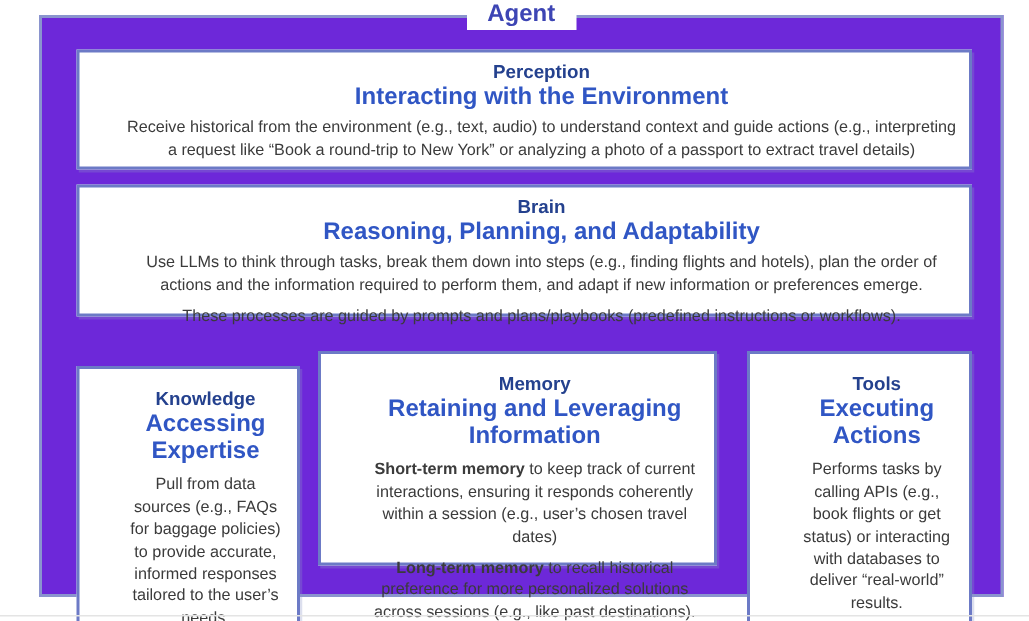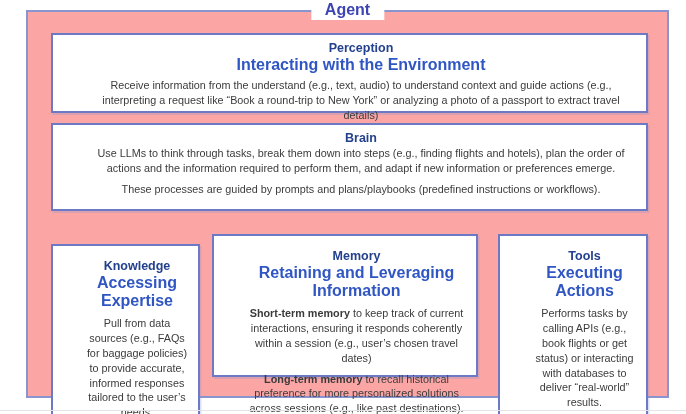--- a/index.html
+++ b/index.html
@@ -24,21 +24,21 @@
     overflow: hidden;
   }
   .agent-frame {
     position: absolute;
     left: 26px;
     top: 10px;
     width: 643px;
     height: 388px;
     border: 2px solid var(--frame-border);
     box-sizing: border-box;
-    background: #fca5a5;
+    background: #6d28d9;
   }
   .agent-legend {
     position: absolute;
     top: -12px;
     left: 50%;
     transform: translateX(-50%);
     background: #ffffff;
     padding: 0 14px;
     color: var(--agent-title);
     font-weight: bold;
@@ -100,25 +100,26 @@
 
 <div class="screen">
 
   <div class="agent-frame">
 
     <span class="agent-legend">Agent</span>
 
     <section class="panel panel-wide panel-perception">
       <h2>Perception</h2>
       <h3>Interacting with the Environment</h3>
-      <p>Receive information from the understand (e.g., text, audio) to understand context and guide actions (e.g., interpreting a request like “Book a round-trip to New York” or analyzing a photo of a passport to extract travel details)</p>
+      <p>Receive historical from the environment (e.g., text, audio) to understand context and guide actions (e.g., interpreting a request like “Book a round-trip to New York” or analyzing a photo of a passport to extract travel details)</p>
     </section>
 
     <section class="panel panel-wide panel-brain">
       <h2>Brain</h2>
+      <h3>Reasoning, Planning, and Adaptability</h3>
       <p>Use LLMs to think through tasks, break them down into steps (e.g., finding flights and hotels), plan the order of actions and the information required to perform them, and adapt if new information or preferences emerge.</p>
       <p>These processes are guided by prompts and plans/playbooks (predefined instructions or workflows).</p>
     </section>
 
     <section class="panel panel-col panel-knowledge">
       <h2>Knowledge</h2>
       <h3>Accessing Expertise</h3>
       <p>Pull from data sources (e.g., FAQs for baggage policies) to provide accurate, informed responses tailored to the user’s needs.</p>
     </section>
 

